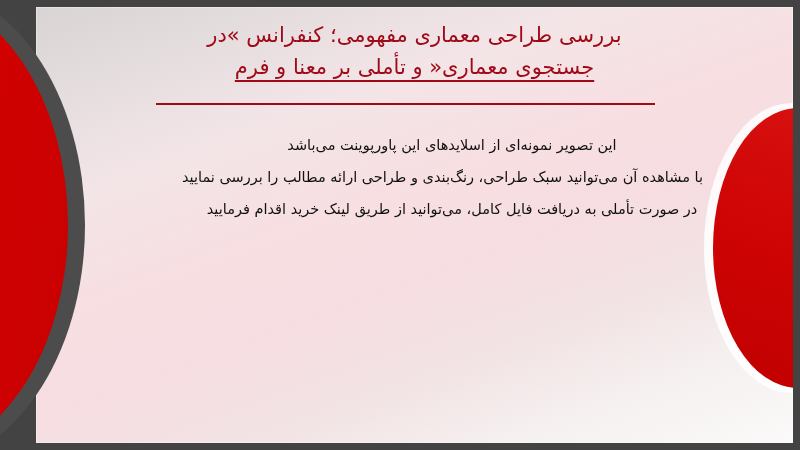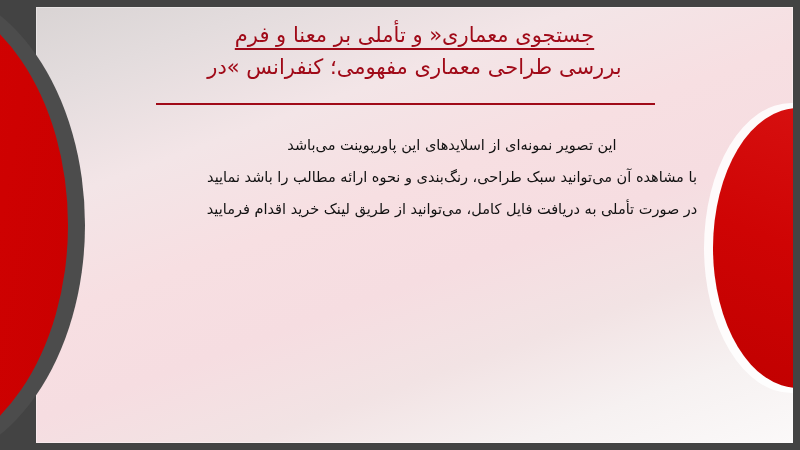--- a/index.html
+++ b/index.html
@@ -166,28 +166,28 @@
       <div class="arc" style="left:-200px; top:-480px; width:1430px; height:1500px; border-width:24px; border-color:rgba(200,188,191,0.45) transparent transparent transparent; transform:rotate(-9deg);"></div>
       <div class="arc" style="left:-150px; top:-520px; width:1520px; height:1590px; border-width:44px; border-color:rgba(249,226,229,0.50) transparent transparent transparent; transform:rotate(-8deg);"></div>
       <div class="arc" style="left:-100px; top:-560px; width:1620px; height:1690px; border-width:18px; border-color:rgba(198,186,189,0.42) transparent transparent transparent; transform:rotate(-7deg);"></div>
       <div class="arc" style="left:-60px; top:-600px; width:1720px; height:1790px; border-width:36px; border-color:rgba(255,255,255,0.42) transparent transparent transparent; transform:rotate(-6deg);"></div>
     </div>
 
     <div class="red-right-halo"></div>
     <div class="red-right"></div>
 
     <div class="title-block">
+      <div class="title-line">بررسی طراحی معماری مفهومی؛ کنفرانس »در</div>
       <div class="title-line underlined">جستجوی معماری« و تأملی بر معنا و فرم</div>
-      <div class="title-line">بررسی طراحی معماری مفهومی؛ کنفرانس »در</div>
       <div class="title-rule"></div>
     </div>
 
     <div class="body-block">
       <div class="body-line">این تصویر نمونه‌ای از اسلایدهای این پاورپوینت می‌باشد</div>
-      <div class="body-line">با مشاهده آن می‌توانید سبک طراحی، رنگ‌بندی و نحوه ارائه مطالب را باشد نمایید</div>
+      <div class="body-line">با مشاهده آن می‌توانید سبک طراحی، رنگ‌بندی و طراحی ارائه مطالب را بررسی نمایید</div>
       <div class="body-line">در صورت تأملی به دریافت فایل کامل، می‌توانید از طریق لینک خرید اقدام فرمایید</div>
     </div>
 
   </div>
 
   <div class="red-left-outline"></div>
   <div class="red-left"></div>
 
 </div>
 

